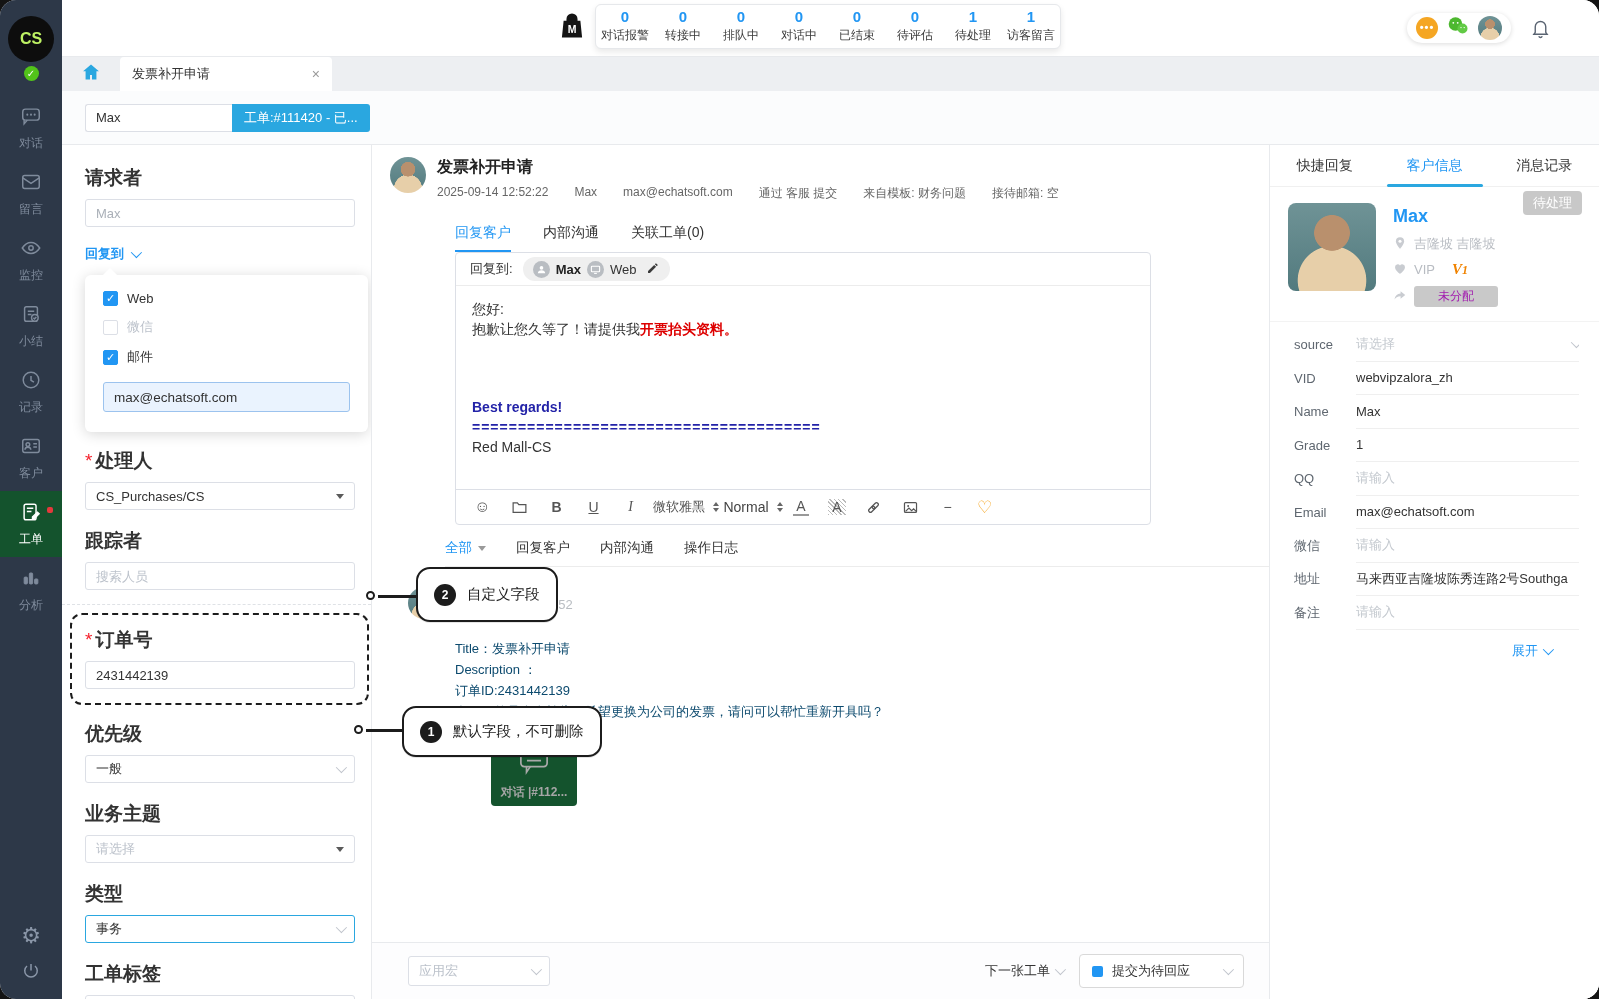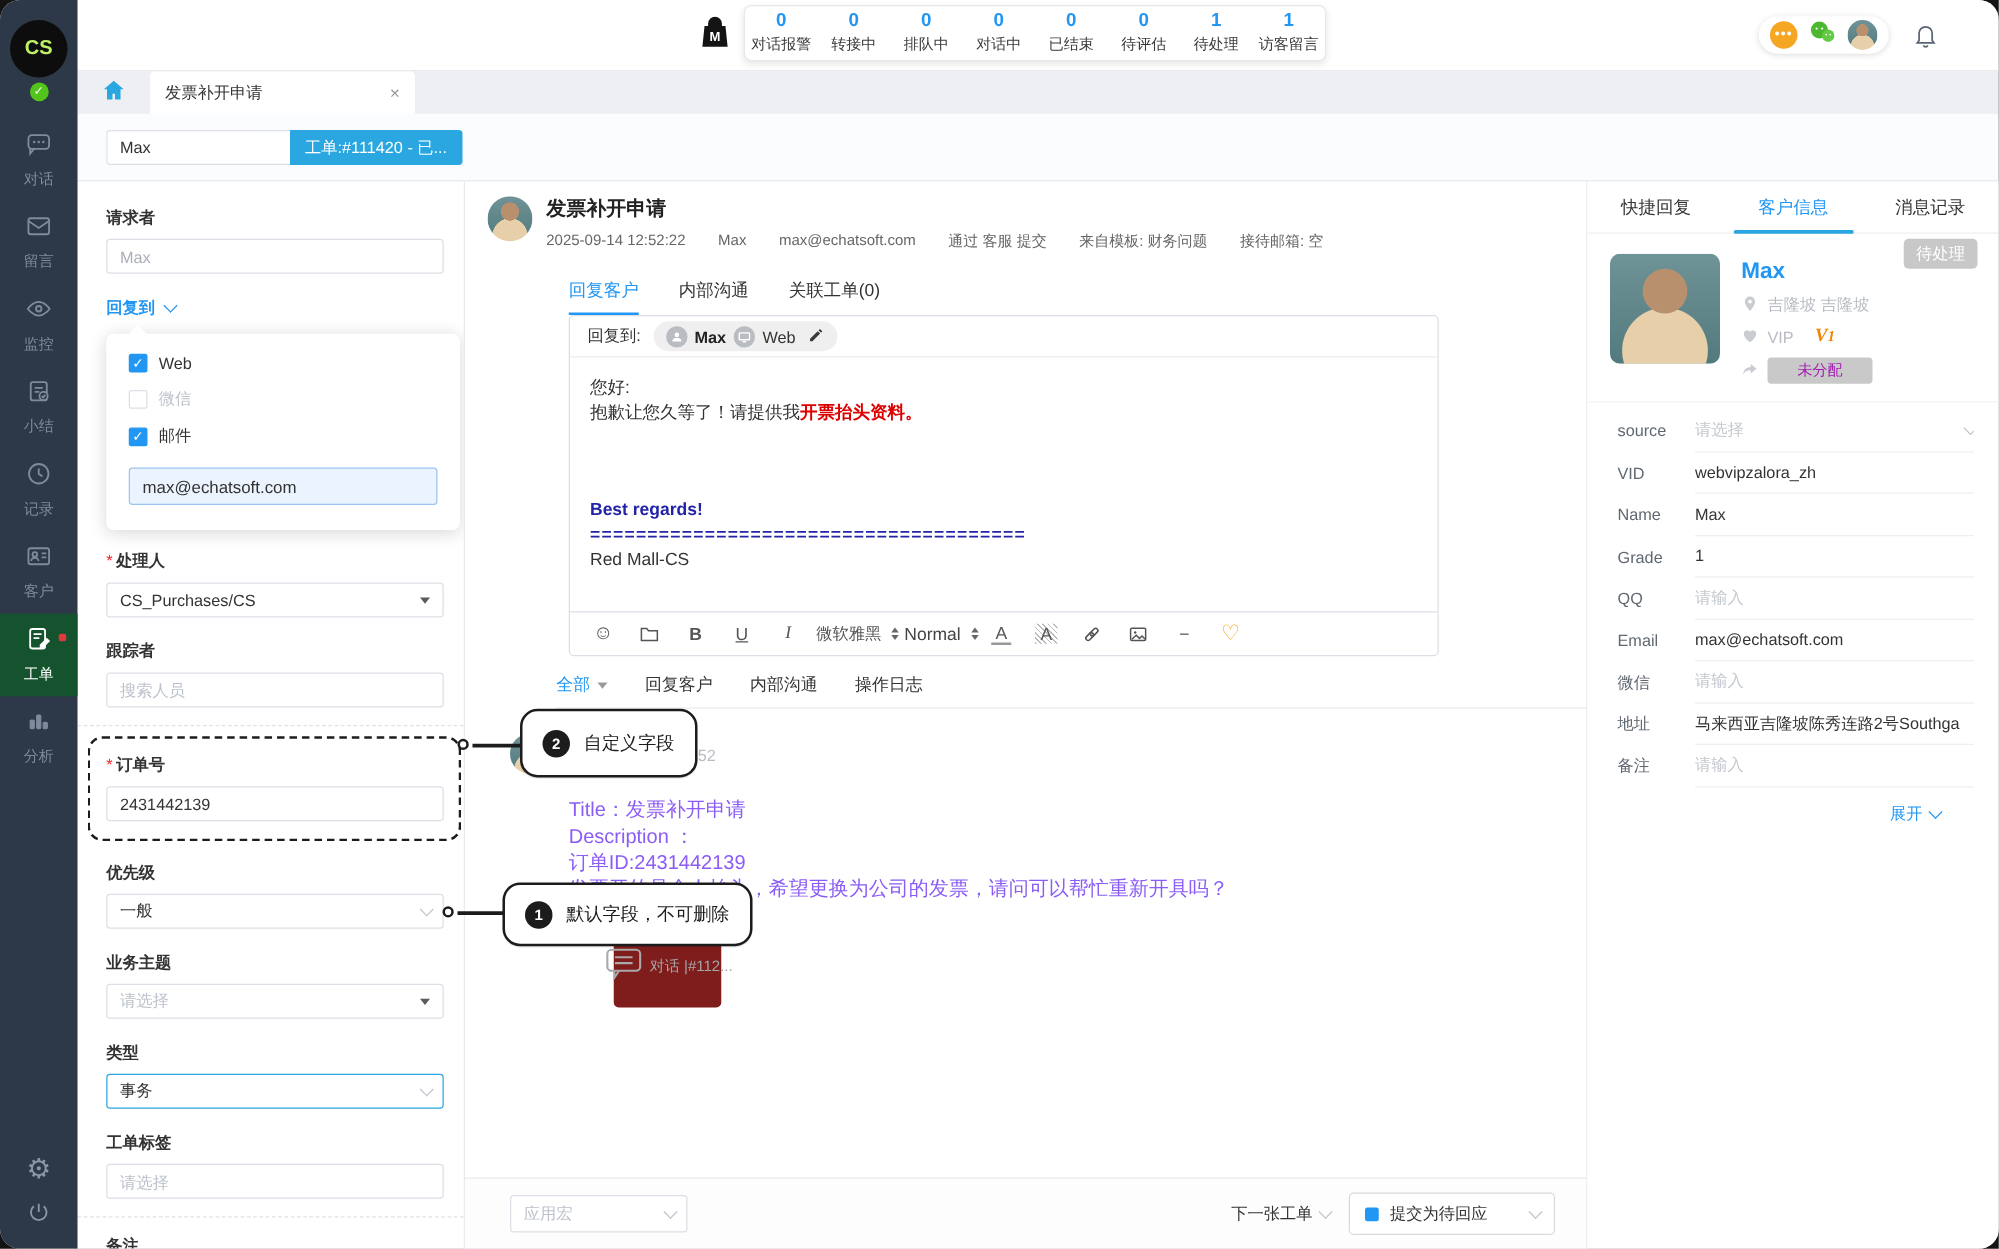--- a/index.html
+++ b/index.html
@@ -41,21 +41,21 @@
   .doc-tab .tab-close { margin-left:auto; color:#999; font-size:14px; cursor:pointer; }
   .subheader { position:absolute; left:62px; top:91px; right:0; height:54px; background:#fbfcfd; border-bottom:1px solid #e8eaed; display:flex; align-items:center; padding-left:23px; z-index:2; }
   .req-box { width:147px; height:28px; border:1px solid #dcdfe6; border-right:none; border-radius:3px 0 0 3px; background:#fff; font-size:13px; color:#333; display:flex; align-items:center; padding:0 10px; }
   .ticket-badge { height:28px; background:#2aa7e0; color:#fff; font-size:13px; display:flex; align-items:center; padding:0 12px; border-radius:0 3px 3px 0; cursor:pointer; }
 
   
   .workspace { position:absolute; left:62px; top:145px; right:0; bottom:0; display:flex; background:#fff; }
 
   
   .form-panel { width:310px; border-right:1px solid #e8eaed; padding:20px 17px 0 23px; background:#fff; overflow:hidden; }
-  .f-label { font-size:13px; font-weight:bold; color:#333; margin-bottom:8px; }
+  .f-label { font-size:19px; font-weight:bold; color:#333; margin-bottom:8px; }
   .f-label .req-star { color:#f5222d; margin-right:3px; font-weight:normal; }
   .f-input, .f-select { width:270px; height:28px; border:1px solid #dcdfe6; border-radius:3px; background:#fff; font-size:13px; color:#333; padding:0 10px; display:flex; align-items:center; font-family:inherit; }
   input.f-input { outline:none; }
   input.f-input::placeholder { color:#bcc2cb; }
   .f-input.muted { color:#aab0b8; }
   .f-select { justify-content:space-between; cursor:pointer; }
   .f-select .ph { color:#bcc2cb; }
   .tri-down { width:0; height:0; border-left:4px solid transparent; border-right:4px solid transparent; border-top:5px solid #5a5a5a; }
   .chev { width:8px; height:8px; border-right:1.5px solid #c0c4cc; border-bottom:1.5px solid #c0c4cc; transform:rotate(45deg) translateY(-2px); }
   .gap18 { height:18px; } .gap16 { height:16px; } .gap14 { height:14px; }
@@ -100,22 +100,22 @@
   .spinner .up { border-bottom:4.5px solid #666; } .spinner .dn { border-top:4.5px solid #666; }
   .tb.color-a { border-bottom:2px solid #999; line-height:15px; min-width:16px; margin:0 10px; }
   .tb.hl-a { background:repeating-linear-gradient(45deg,#bbb 0 1px,rgba(0,0,0,0) 1px 3px); min-width:18px; margin:0 9px; }
   .tb.heart { color:#f5a623; font-size:17px; }
   .filter-tabs { display:flex; align-items:center; gap:30px; margin:14px 0 0 73px; font-size:13.5px; color:#333; padding-bottom:9px; border-bottom:1px solid #ececec; margin-right:0; }
   .filter-tabs .f-active { color:#2196f3; display:flex; align-items:center; gap:6px; }
   .tri-sm { width:0; height:0; border-left:4px solid transparent; border-right:4px solid transparent; border-top:5px solid #9a9a9a; }
   .tl-entry { position:relative; padding:22px 0 0 36px; }
   .tl-avatar { position:absolute; left:36px; top:20px; width:32px; height:32px; border-radius:50%; }
   .tl-time { margin-left:62px; font-size:13px; color:#b9bdc2; padding-top:8px; }
-  .tl-body { margin:26px 0 0 47px; font-size:16px; color:#8b5cf6; line-height:21px; }
-  .attach-card { margin:18px 0 0 83px; width:86px; height:66px; background:#7f1d1d; border-radius:4px; display:flex; flex-direction:row; align-items:center; justify-content:center; gap:4px; cursor:pointer; }
+  .tl-body { margin:26px 0 0 47px; font-size:13px; color:#0c4a6e; line-height:21px; }
+  .attach-card { margin:18px 0 0 83px; width:86px; height:66px; background:#14532d; border-radius:4px; display:flex; flex-direction:column; align-items:center; justify-content:center; gap:4px; cursor:pointer;font-weight:bold; }
   .attach-label { font-size:12px; color:#a6a6a6; white-space:nowrap; }
   .t-footer { position:absolute; left:0; right:0; bottom:0; height:57px; background:#fdfdfe; border-top:1px solid #e8eaed; display:flex; align-items:center; padding:0 25px 0 36px; }
   .macro-select { width:142px; height:30px; border:1px solid #dcdfe6; border-radius:3px; background:#fff; display:flex; align-items:center; justify-content:space-between; padding:0 10px; font-size:13px; color:#bcc2cb; cursor:pointer; }
   .foot-right { margin-left:auto; display:flex; align-items:center; gap:16px; }
   .next-ticket { font-size:13px; color:#333; display:flex; align-items:center; gap:5px; cursor:pointer; }
   .submit-btn { width:165px; height:34px; border:1px solid #d9d9d9; border-radius:4px; background:#fff; display:flex; align-items:center; padding:0 12px; gap:9px; font-size:13px; color:#333; cursor:pointer; }
   .blue-sq { width:11px; height:11px; background:#2196f3; border-radius:2px; }
   .submit-btn .chev { margin-left:auto; }
 
   

